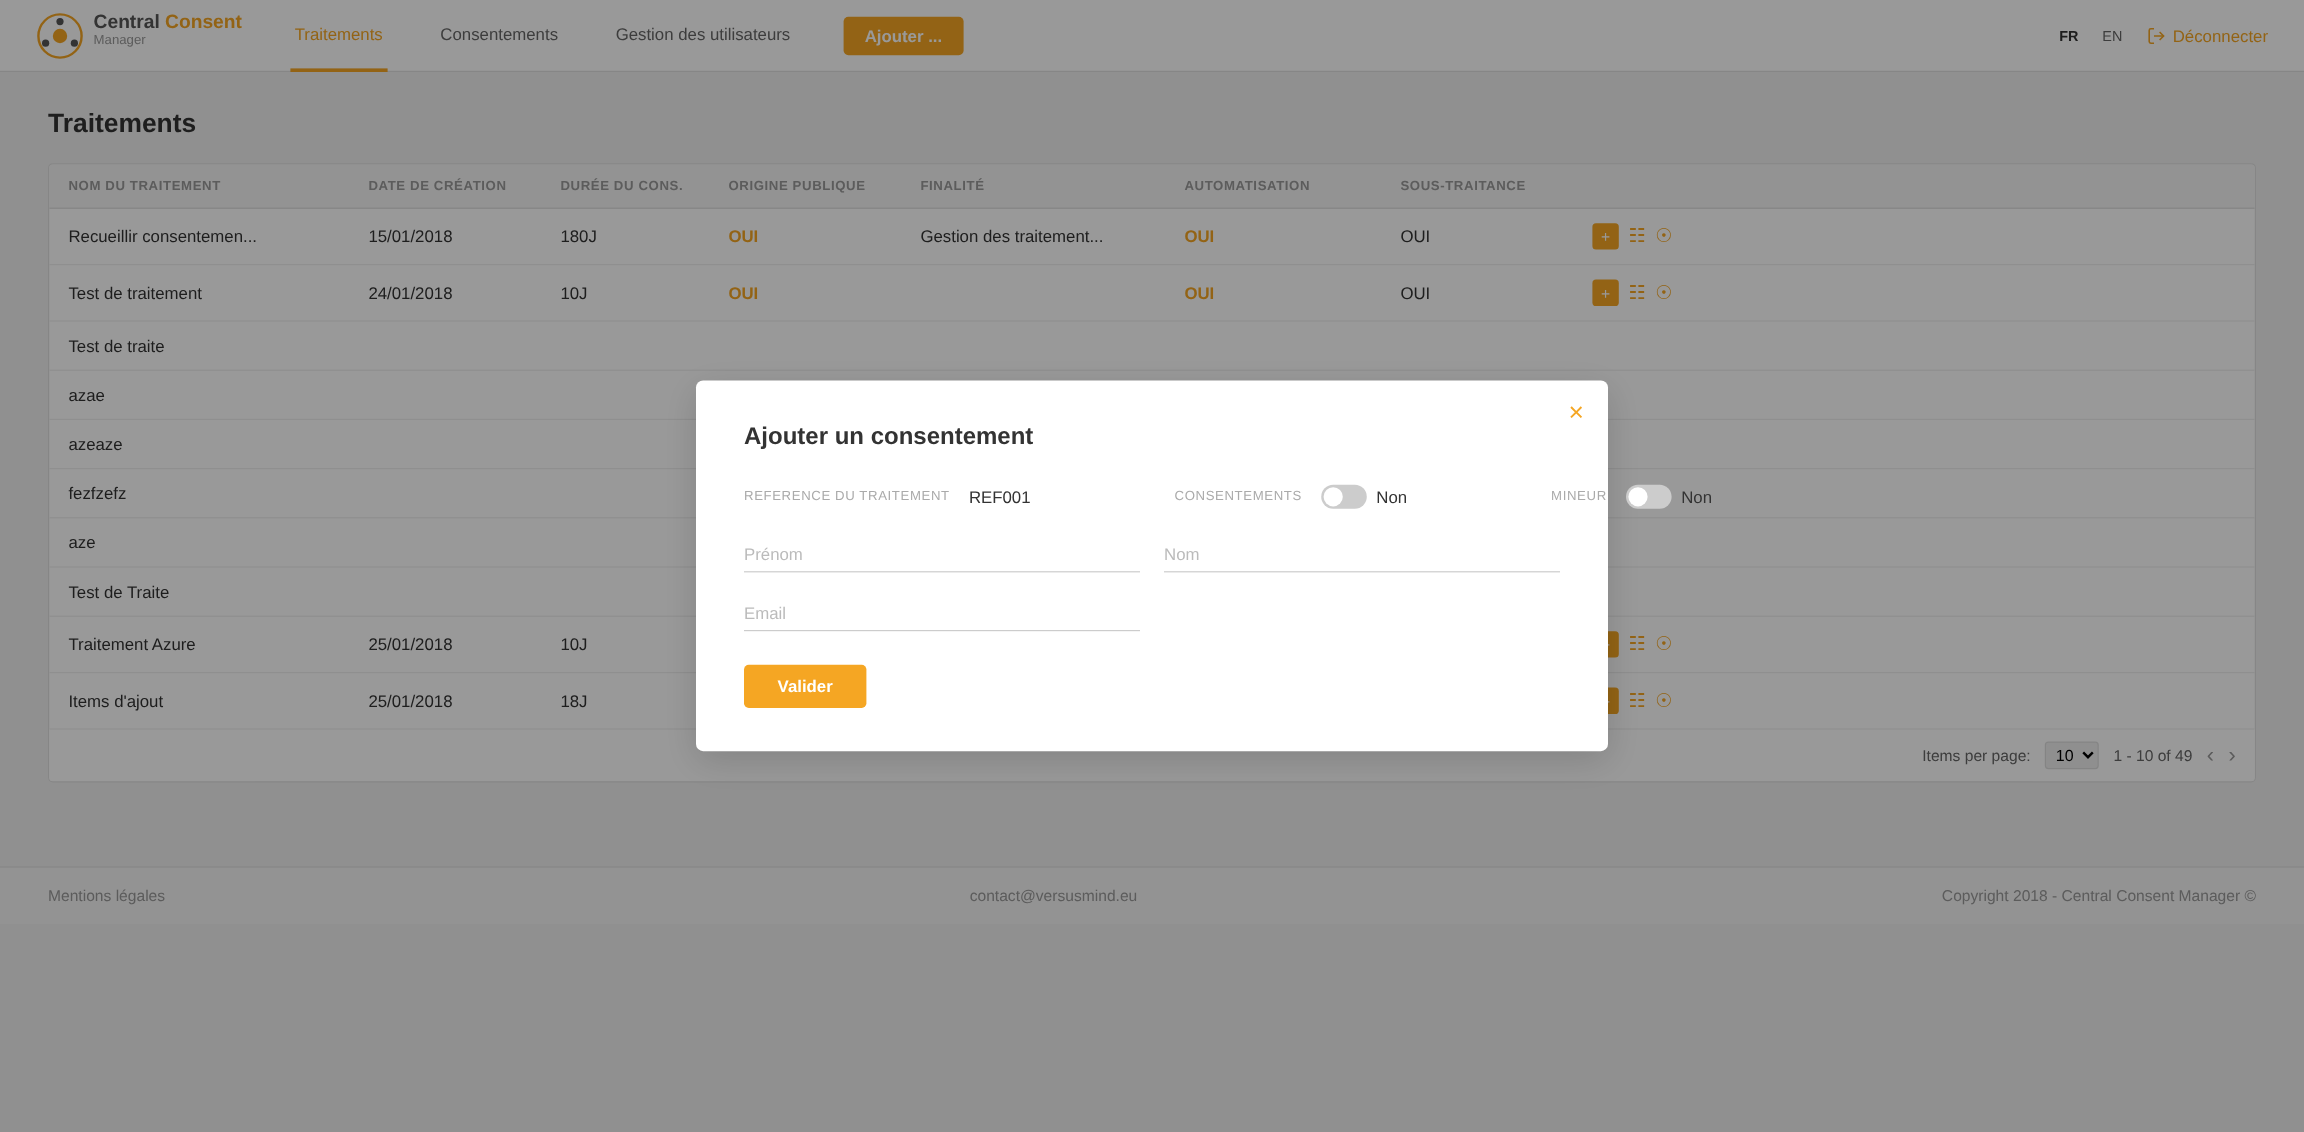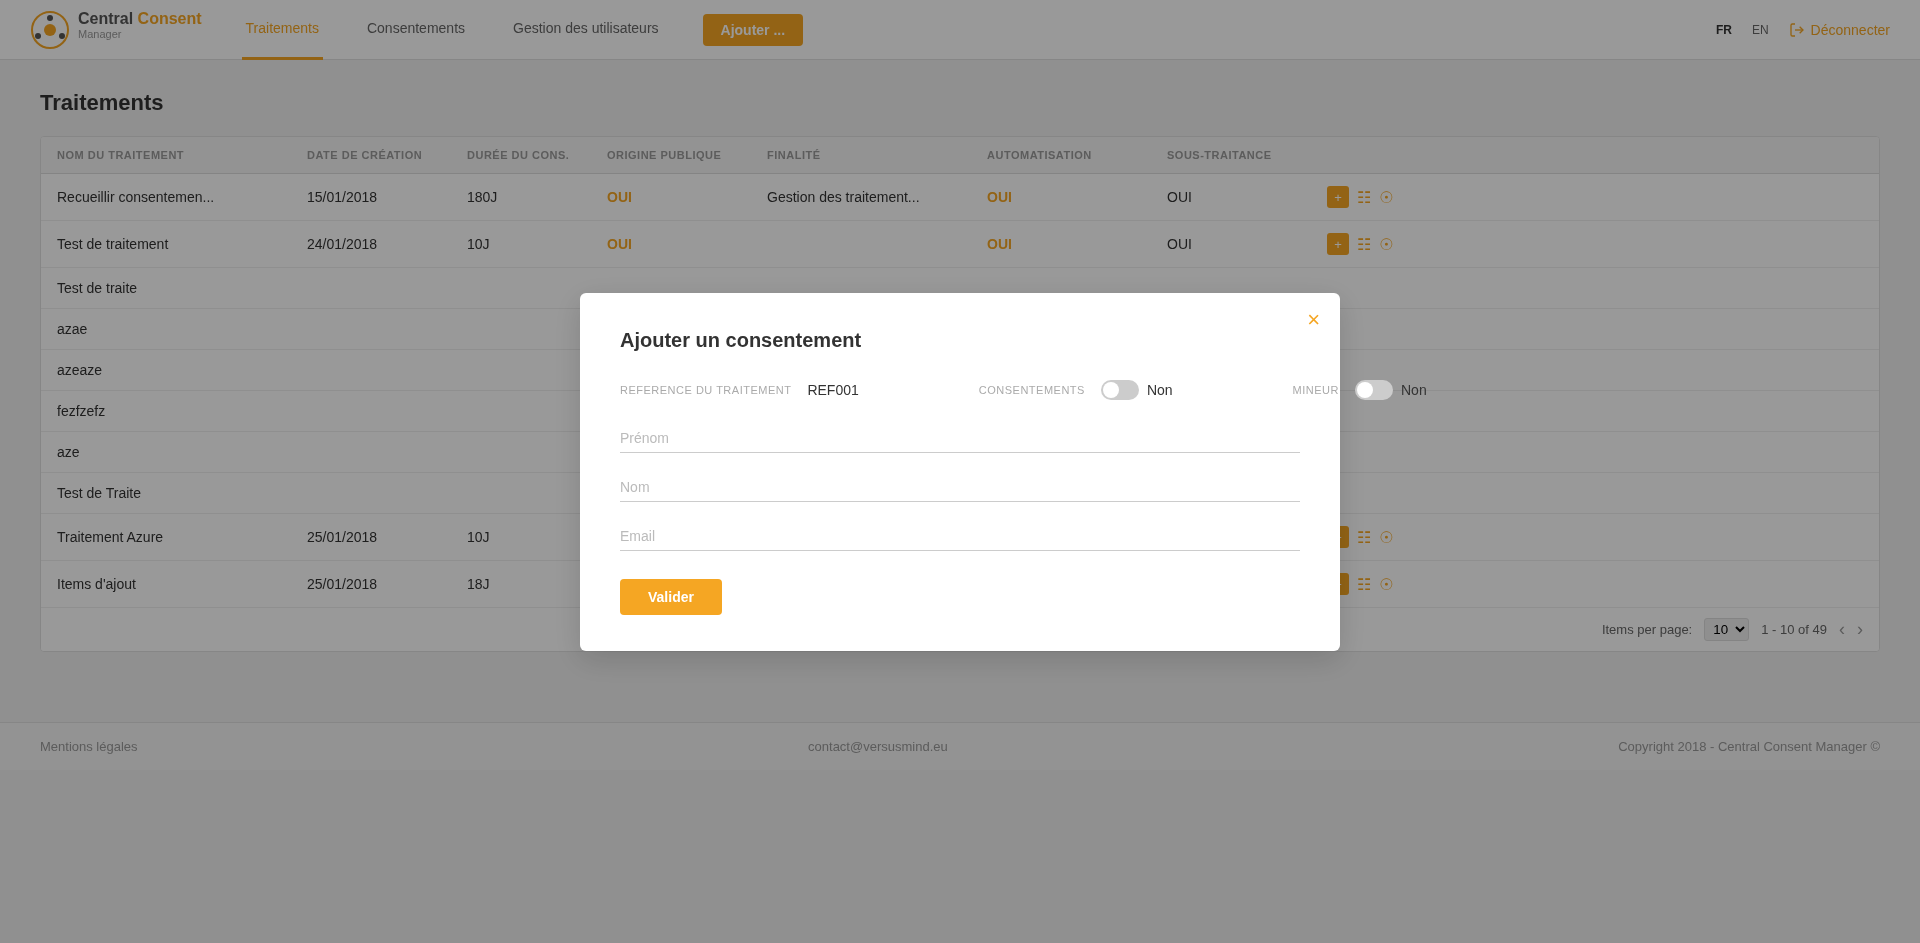--- a/index.html
+++ b/index.html
@@ -255,21 +255,21 @@
       transition: left 0.2s;
     }
     .toggle-label {
       font-size: 14px;
       color: #333;
     }
 
     
     .modal-inputs {
       display: grid;
-      grid-template-columns: 1fr;
+      grid-template-columns: 1fr 1fr;
       gap: 20px;
       margin-bottom: 28px;
     }
     .input-field {
       border: none;
       border-bottom: 1px solid #ccc;
       outline: none;
       padding: 6px 0;
       font-size: 14px;
       color: #333;

